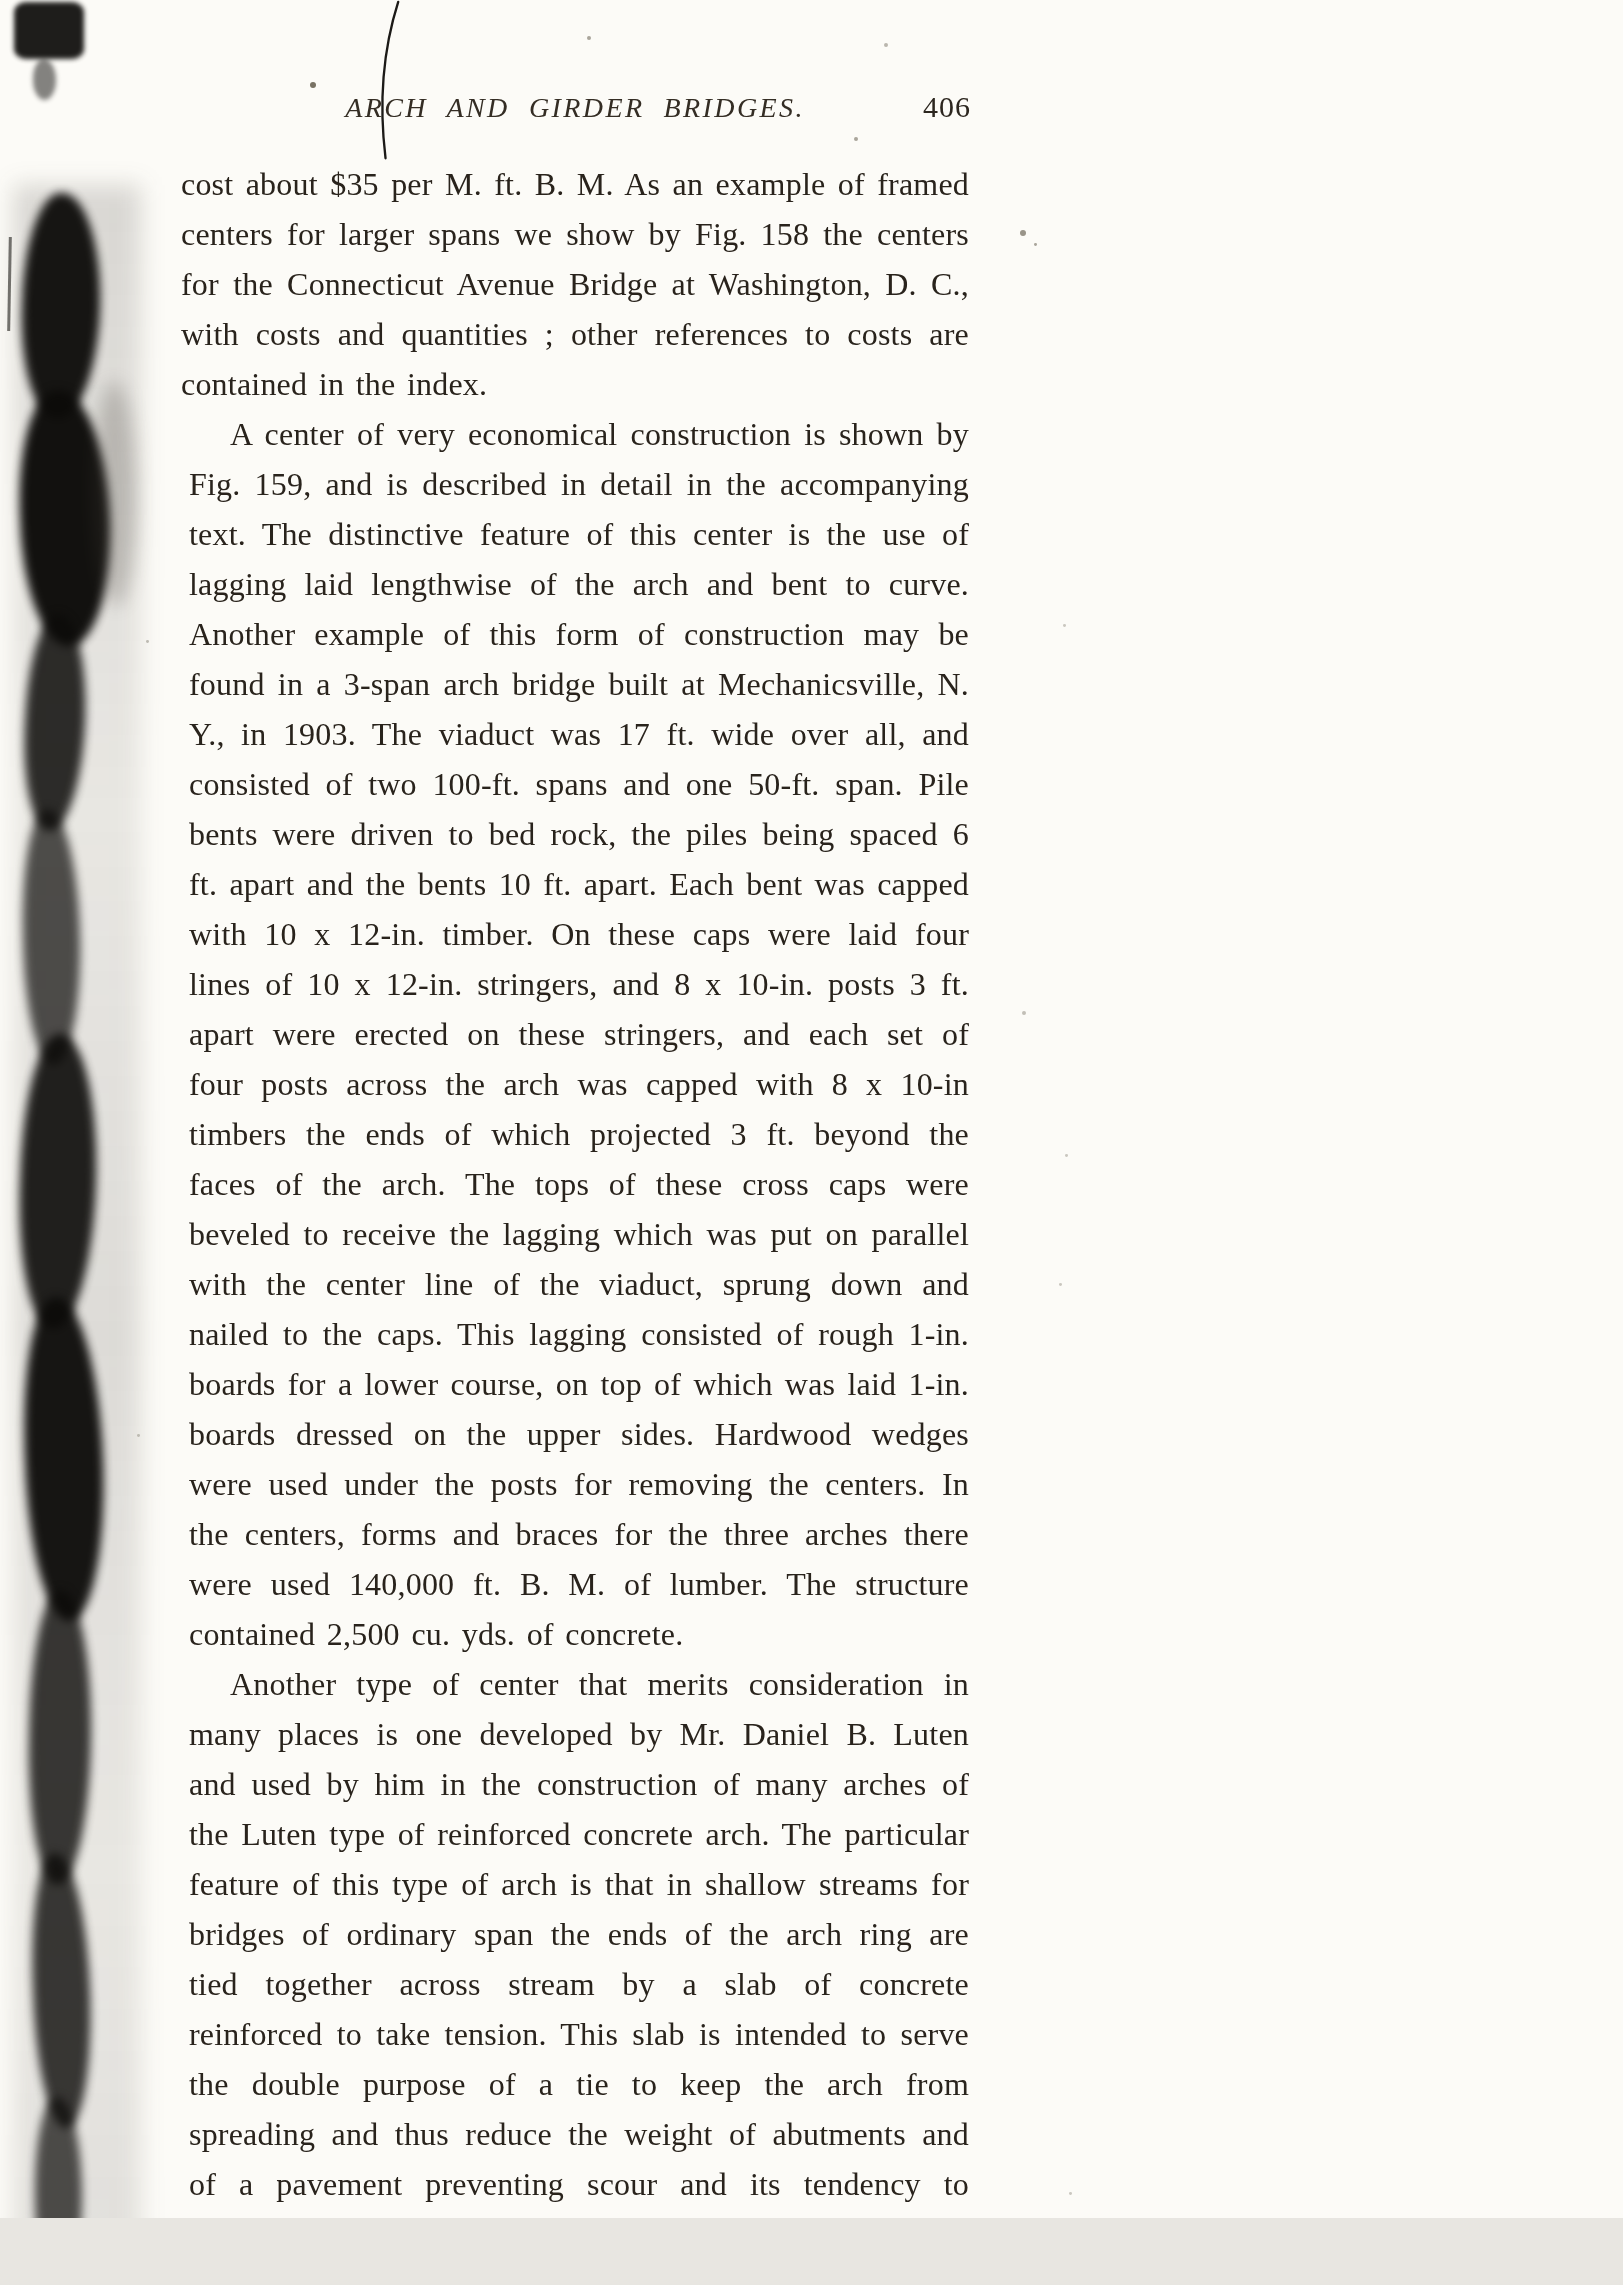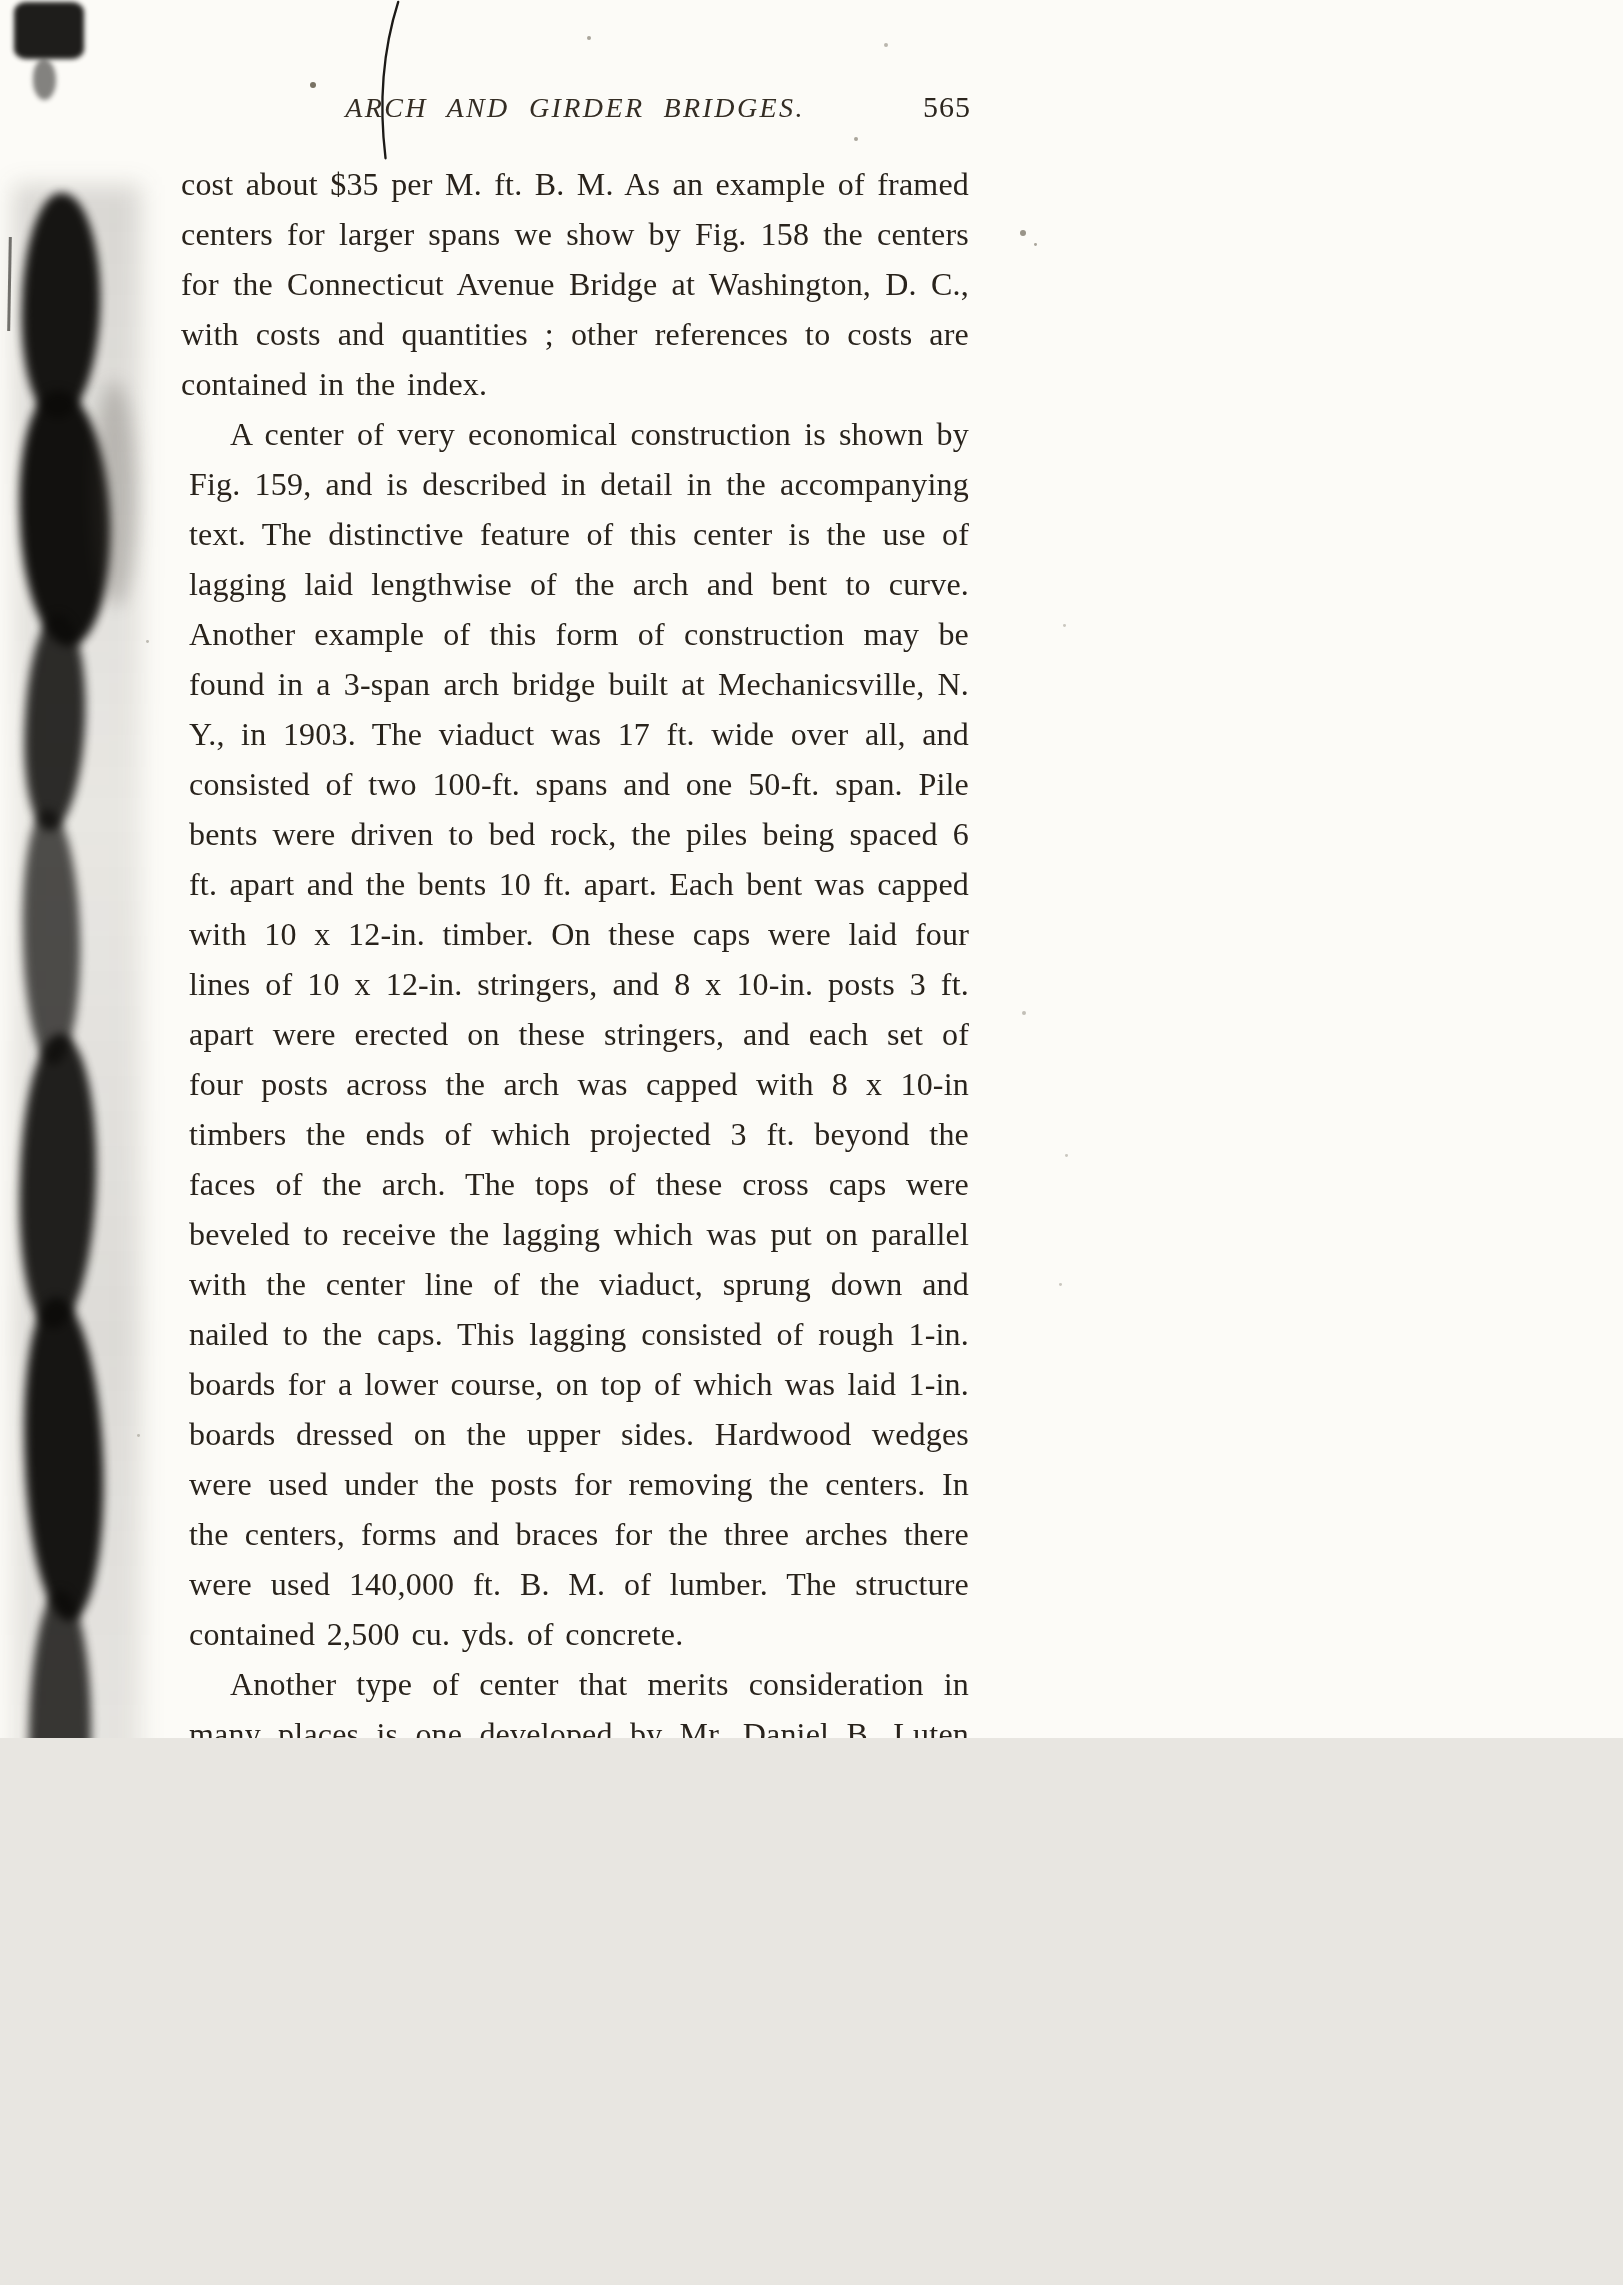--- a/index.html
+++ b/index.html
@@ -1,19 +1,19 @@
 <!DOCTYPE html>
 <html><head>
 <meta charset="utf-8">
 <style>
   html, body { margin: 0; padding: 0; background: #e8e6e1; }
   .page {
     position: relative;
     width: 1624px;
-    height: 1738px;
+    height: 2218px;
     background: #fcfbf7;
     overflow: hidden;
     font-family: "Liberation Serif", serif;
     color: #29231c;
   }
 
   
   .column {
     position: absolute;
     left: 181px;
@@ -131,21 +131,21 @@
     <span class="speck" style="left:146px;  top:640px;  width:2.9px; height:2.9px; opacity:.35;"></span>
     <span class="speck" style="left:137px;  top:1434px; width:2.9px; height:2.9px; opacity:.3;"></span>
     <span class="speck" style="left:1069px; top:2192px; width:2.9px; height:2.9px; opacity:.3;"></span>
     <span class="speck" style="left:917px;  top:2236px; width:3.9px; height:3.9px; opacity:.45;"></span>
     <span class="speck" style="left:989px; top:2245px; width:2.9px; height:2.9px; opacity:.4;"></span>
   </div>
 
   <div class="column">
     <div class="header-row">
       <div class="running-head">ARCH AND GIRDER BRIDGES.</div>
-      <div class="page-num">565</div>
+      <div class="page-num">406</div>
     </div>
 
     <p class="para">cost about $35 per M. ft. B. M.  As an example of framed centers for larger spans we show by Fig. 158 the centers for the Connecticut Avenue Bridge at Washington, D. C., with costs and quantities ; other references to costs are contained in the index.</p>
 
     <p class="para indent">A center of very economical construction is shown by Fig. 159, and is described in detail in the accompanying text.  The distinctive feature of this center is the use of lagging laid lengthwise of the arch and bent to curve.  Another example of this form of construction may be found in a 3-span arch bridge built at Mechanicsville, N. Y., in 1903.  The viaduct was 17 ft. wide over all, and consisted of two 100-ft. spans and one 50-ft. span.  Pile bents were driven to bed rock, the piles being spaced 6 ft. apart and the bents 10 ft. apart.  Each bent was capped with 10 x 12-in. timber.  On these caps were laid four lines of 10 x 12-in. stringers, and 8 x 10-in. posts 3 ft. apart were erected on these stringers, and each set of four posts across the arch was capped with 8 x 10-in timbers the ends of which projected 3 ft. beyond the faces of the arch. The tops of these cross caps were beveled to receive the lagging which was put on parallel with the center line of the viaduct, sprung down and nailed to the caps.  This lagging consisted of rough 1-in. boards for a lower course, on top of which was laid 1-in. boards dressed on the upper sides.  Hardwood wedges were used under the posts for removing the centers.  In the centers, forms and braces for the three arches there were used 140,000 ft. B. M. of lumber.  The structure contained 2,500 cu. yds. of concrete.</p>
 
     <p class="para indent">Another type of center that merits consideration in many places is one developed by Mr. Daniel B. Luten and used by him in the construction of many arches of the Luten type of reinforced concrete arch.  The particular feature of this type of arch is that in shallow streams for bridges of ordinary span the ends of the arch ring are tied together across stream by a slab of concrete reinforced to take tension.  This slab is intended to serve the double purpose of a tie to keep the arch from spreading and thus reduce the weight of abutments and of a pavement preventing scour and its tendency to undermine the abutments.  Incidentally this concrete slab, which is</p>
   </div>
 
 </div>

